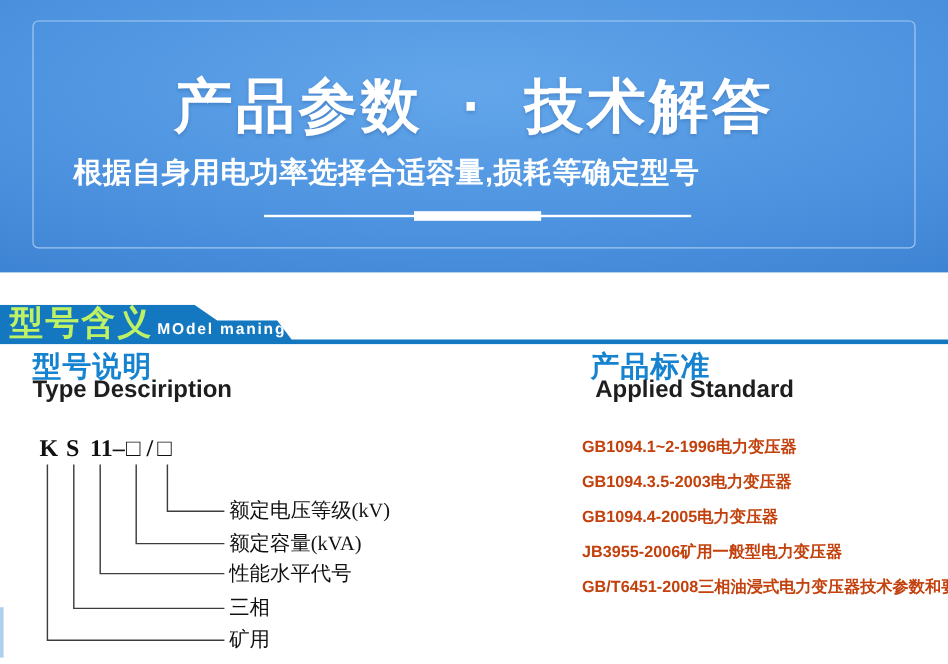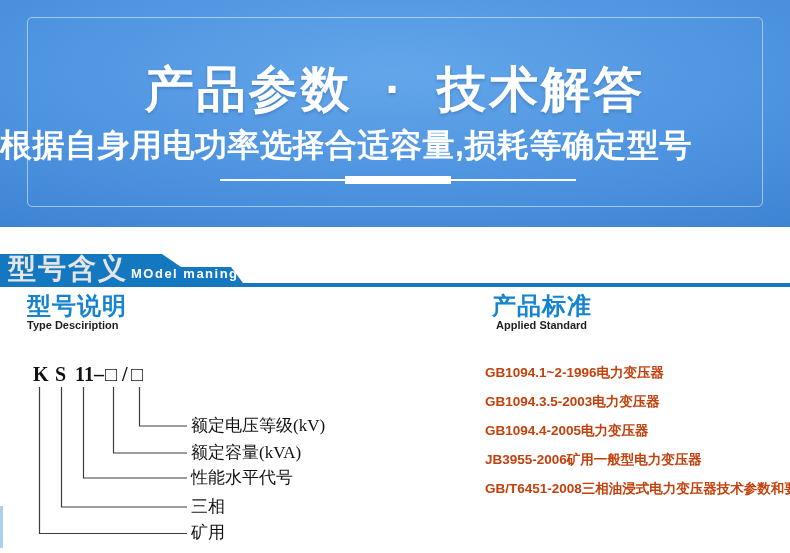--- a/index.html
+++ b/index.html
@@ -20,56 +20,56 @@
     border:1px solid rgba(235,246,255,0.55); border-radius:5px;
   }
   .banner-title {
     position:absolute; left:0; top:63px; width:790px; text-align:center;
     color:#ffffff; font-size:49px; font-weight:800; letter-spacing:3px;
     word-spacing:16px; line-height:52px; white-space:nowrap;
     text-shadow:0 2px 3px rgba(20,60,120,0.25);
   }
   .banner-subtitle {
     position:absolute; left:0; top:131px; width:644px; text-align:center;
-    color:#ffffff; font-size:32px; font-weight:700; letter-spacing:0.5px;
+    color:#ffffff; font-size:24px; font-weight:700; letter-spacing:0.5px;
     line-height:28px; white-space:nowrap;
   }
   .deco-line {
     position:absolute; left:220px; top:179px; width:356px; height:2px;
     background:#ffffff;
   }
   .deco-thick {
     position:absolute; left:125px; top:-3px; width:106px; height:8px;
     background:#ffffff;
   }
 
   
   .section-bar {
     position:absolute; left:0; top:252px; width:790px; height:35px;
     background:#1478c0;
     clip-path:polygon(0 2px, 162px 2px, 181px 15px, 231px 15px, 243px 31px, 790px 31px, 790px 35px, 0 35px);
   }
   .section-title {
     position:absolute; left:8px; top:0; height:33px; line-height:34px;
-    color:#e5e5e5; font-size:28px; font-weight:700; letter-spacing:2px;
+    color:#bef264; font-size:28px; font-weight:700; letter-spacing:2px;
     white-space:nowrap;
   }
   .section-subtitle {
     position:absolute; left:131px; top:14px; height:16px; line-height:16px;
     color:#ffffff; font-size:13px; font-weight:700; letter-spacing:1.5px;
     white-space:nowrap;
   }
 
   
   .col-heading {
     position:absolute; color:#1583cf; font-size:24px; font-weight:700;
     letter-spacing:1px; line-height:26px; white-space:nowrap;
   }
   .col-subheading {
-    position:absolute; color:#1e1e1e; font-size:11px; font-weight:600;
+    position:absolute; color:#1e1e1e; font-size:20px; font-weight:600;
     line-height:17px; white-space:nowrap;
   }
   .left-heading   { left:27px;  top:293px;text-align:center; }
   .left-subhead   { left:27px;  top:317px; }
   .right-heading  { left:492px; top:293px; }
   .right-subhead  { left:496px; top:317px; }
 
   
   .diagram {
     position:absolute; left:0; top:360px; width:420px; height:193px;

